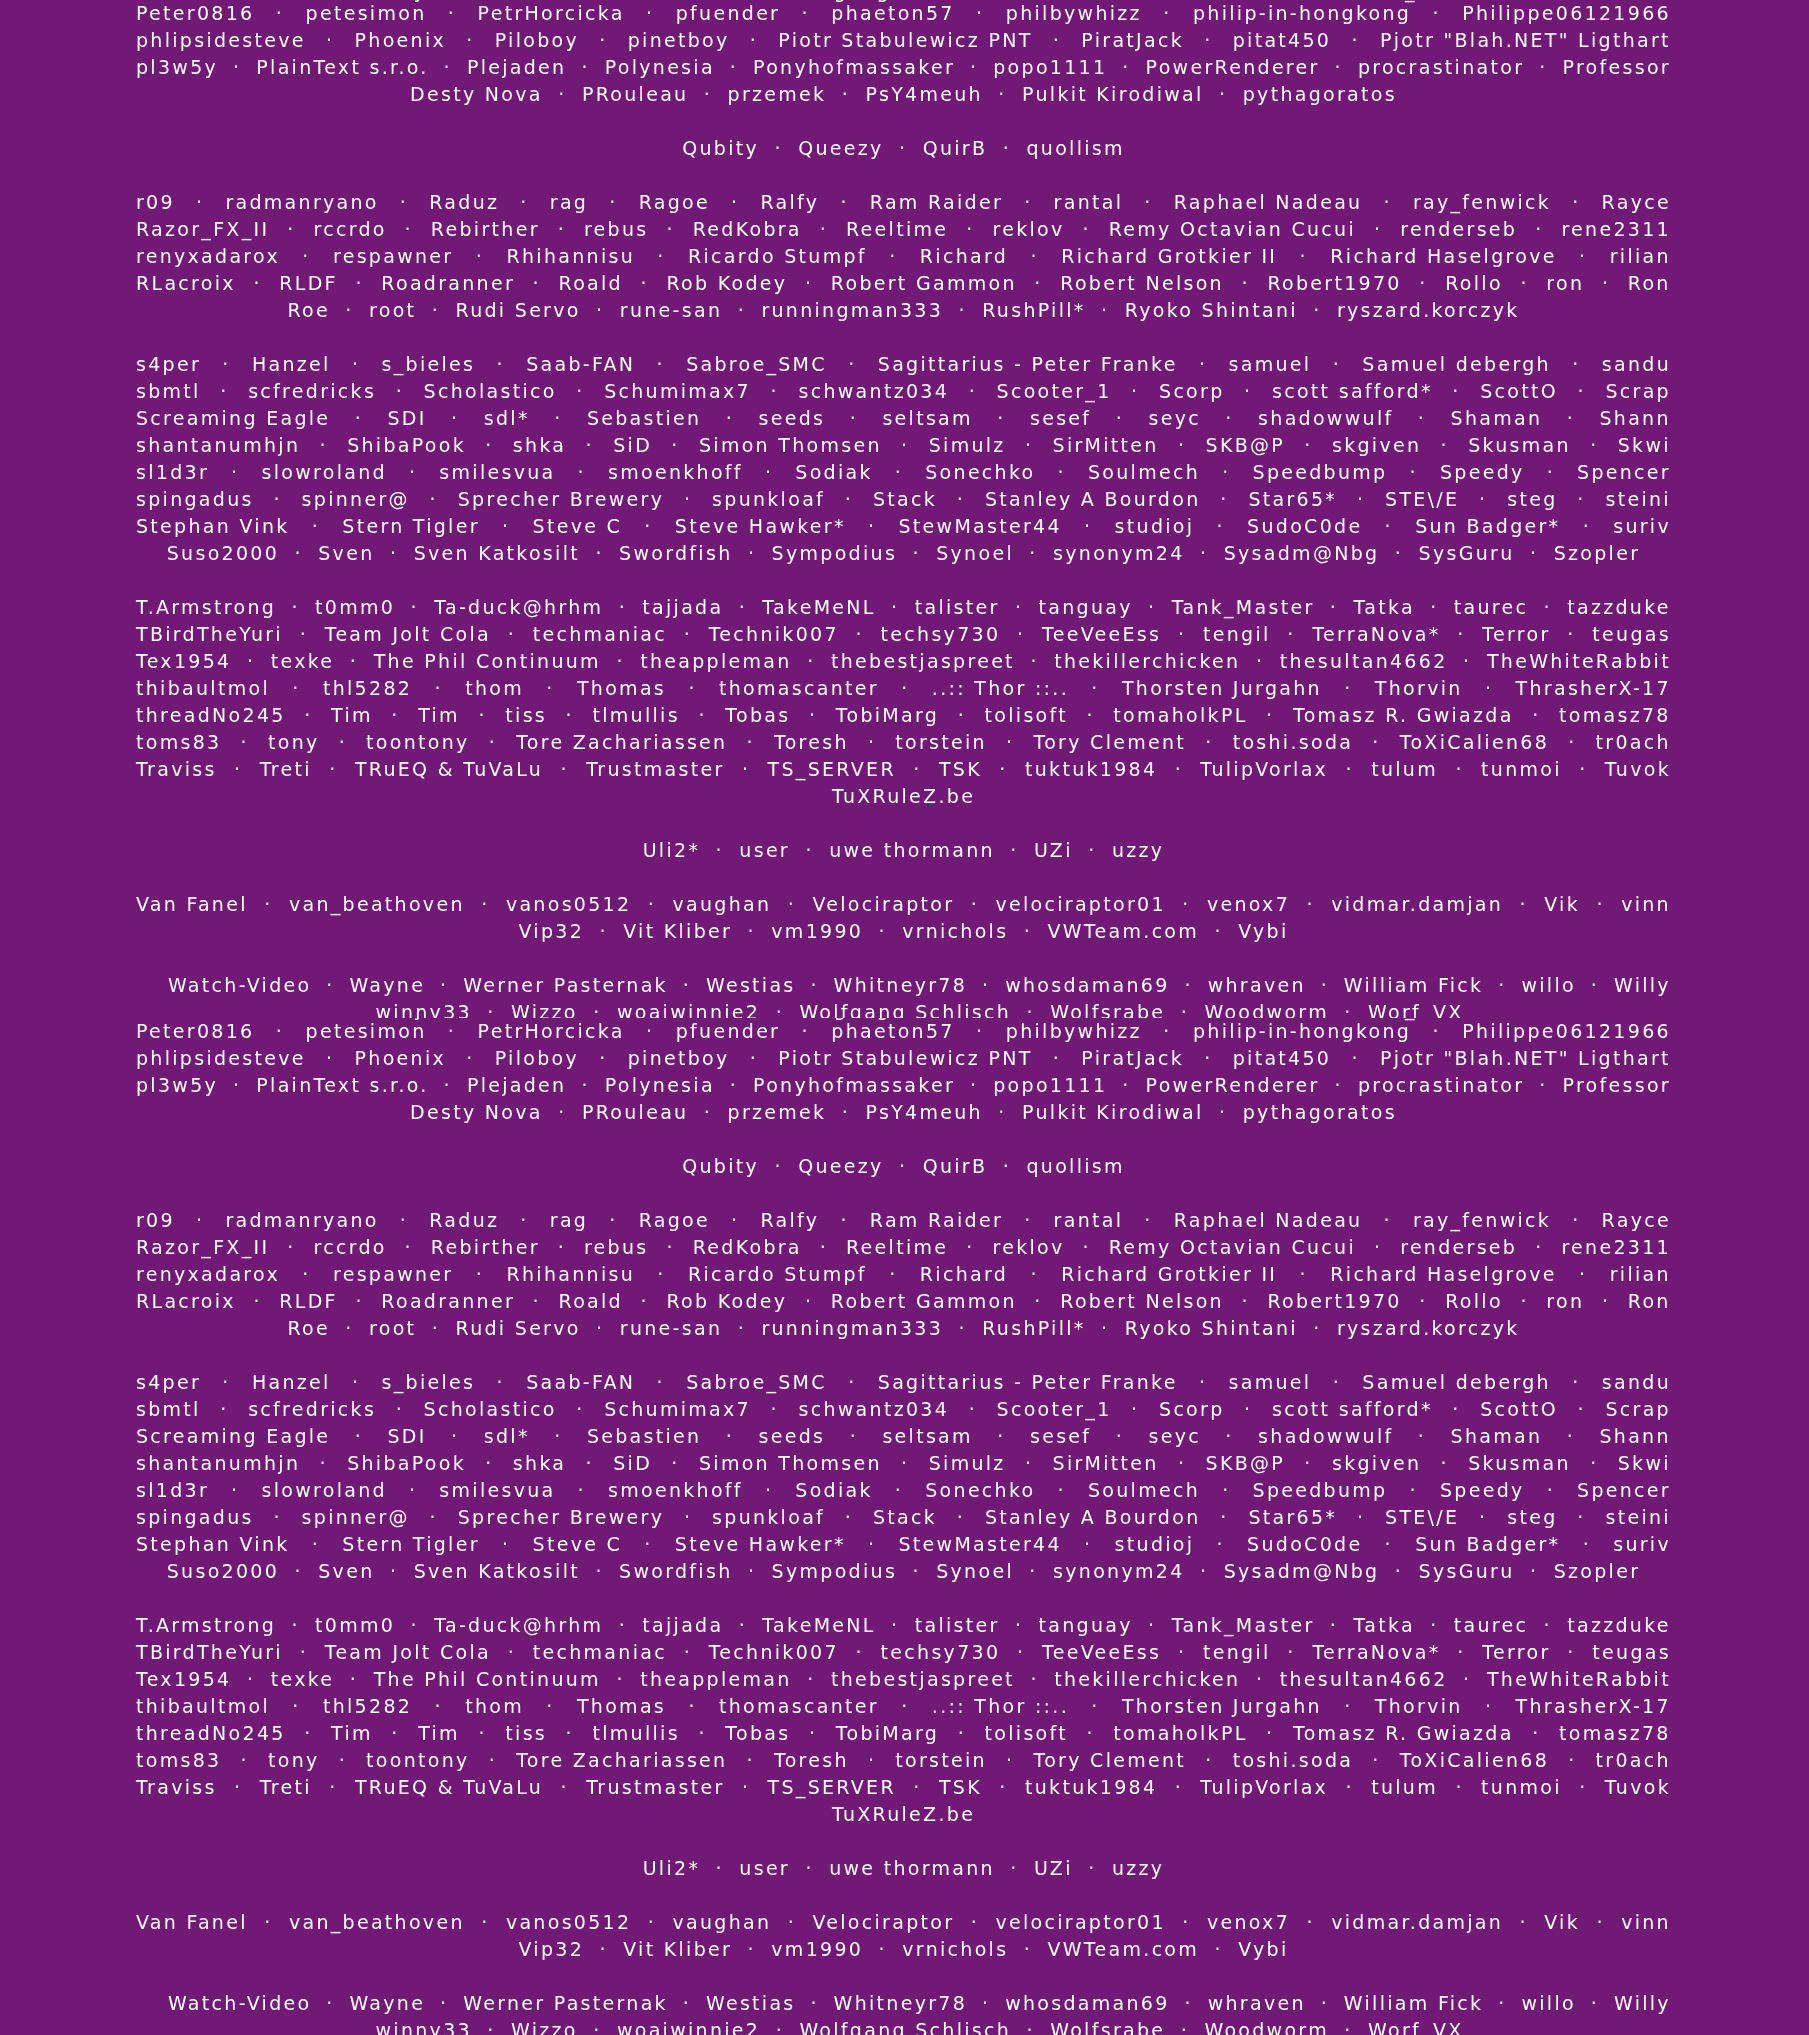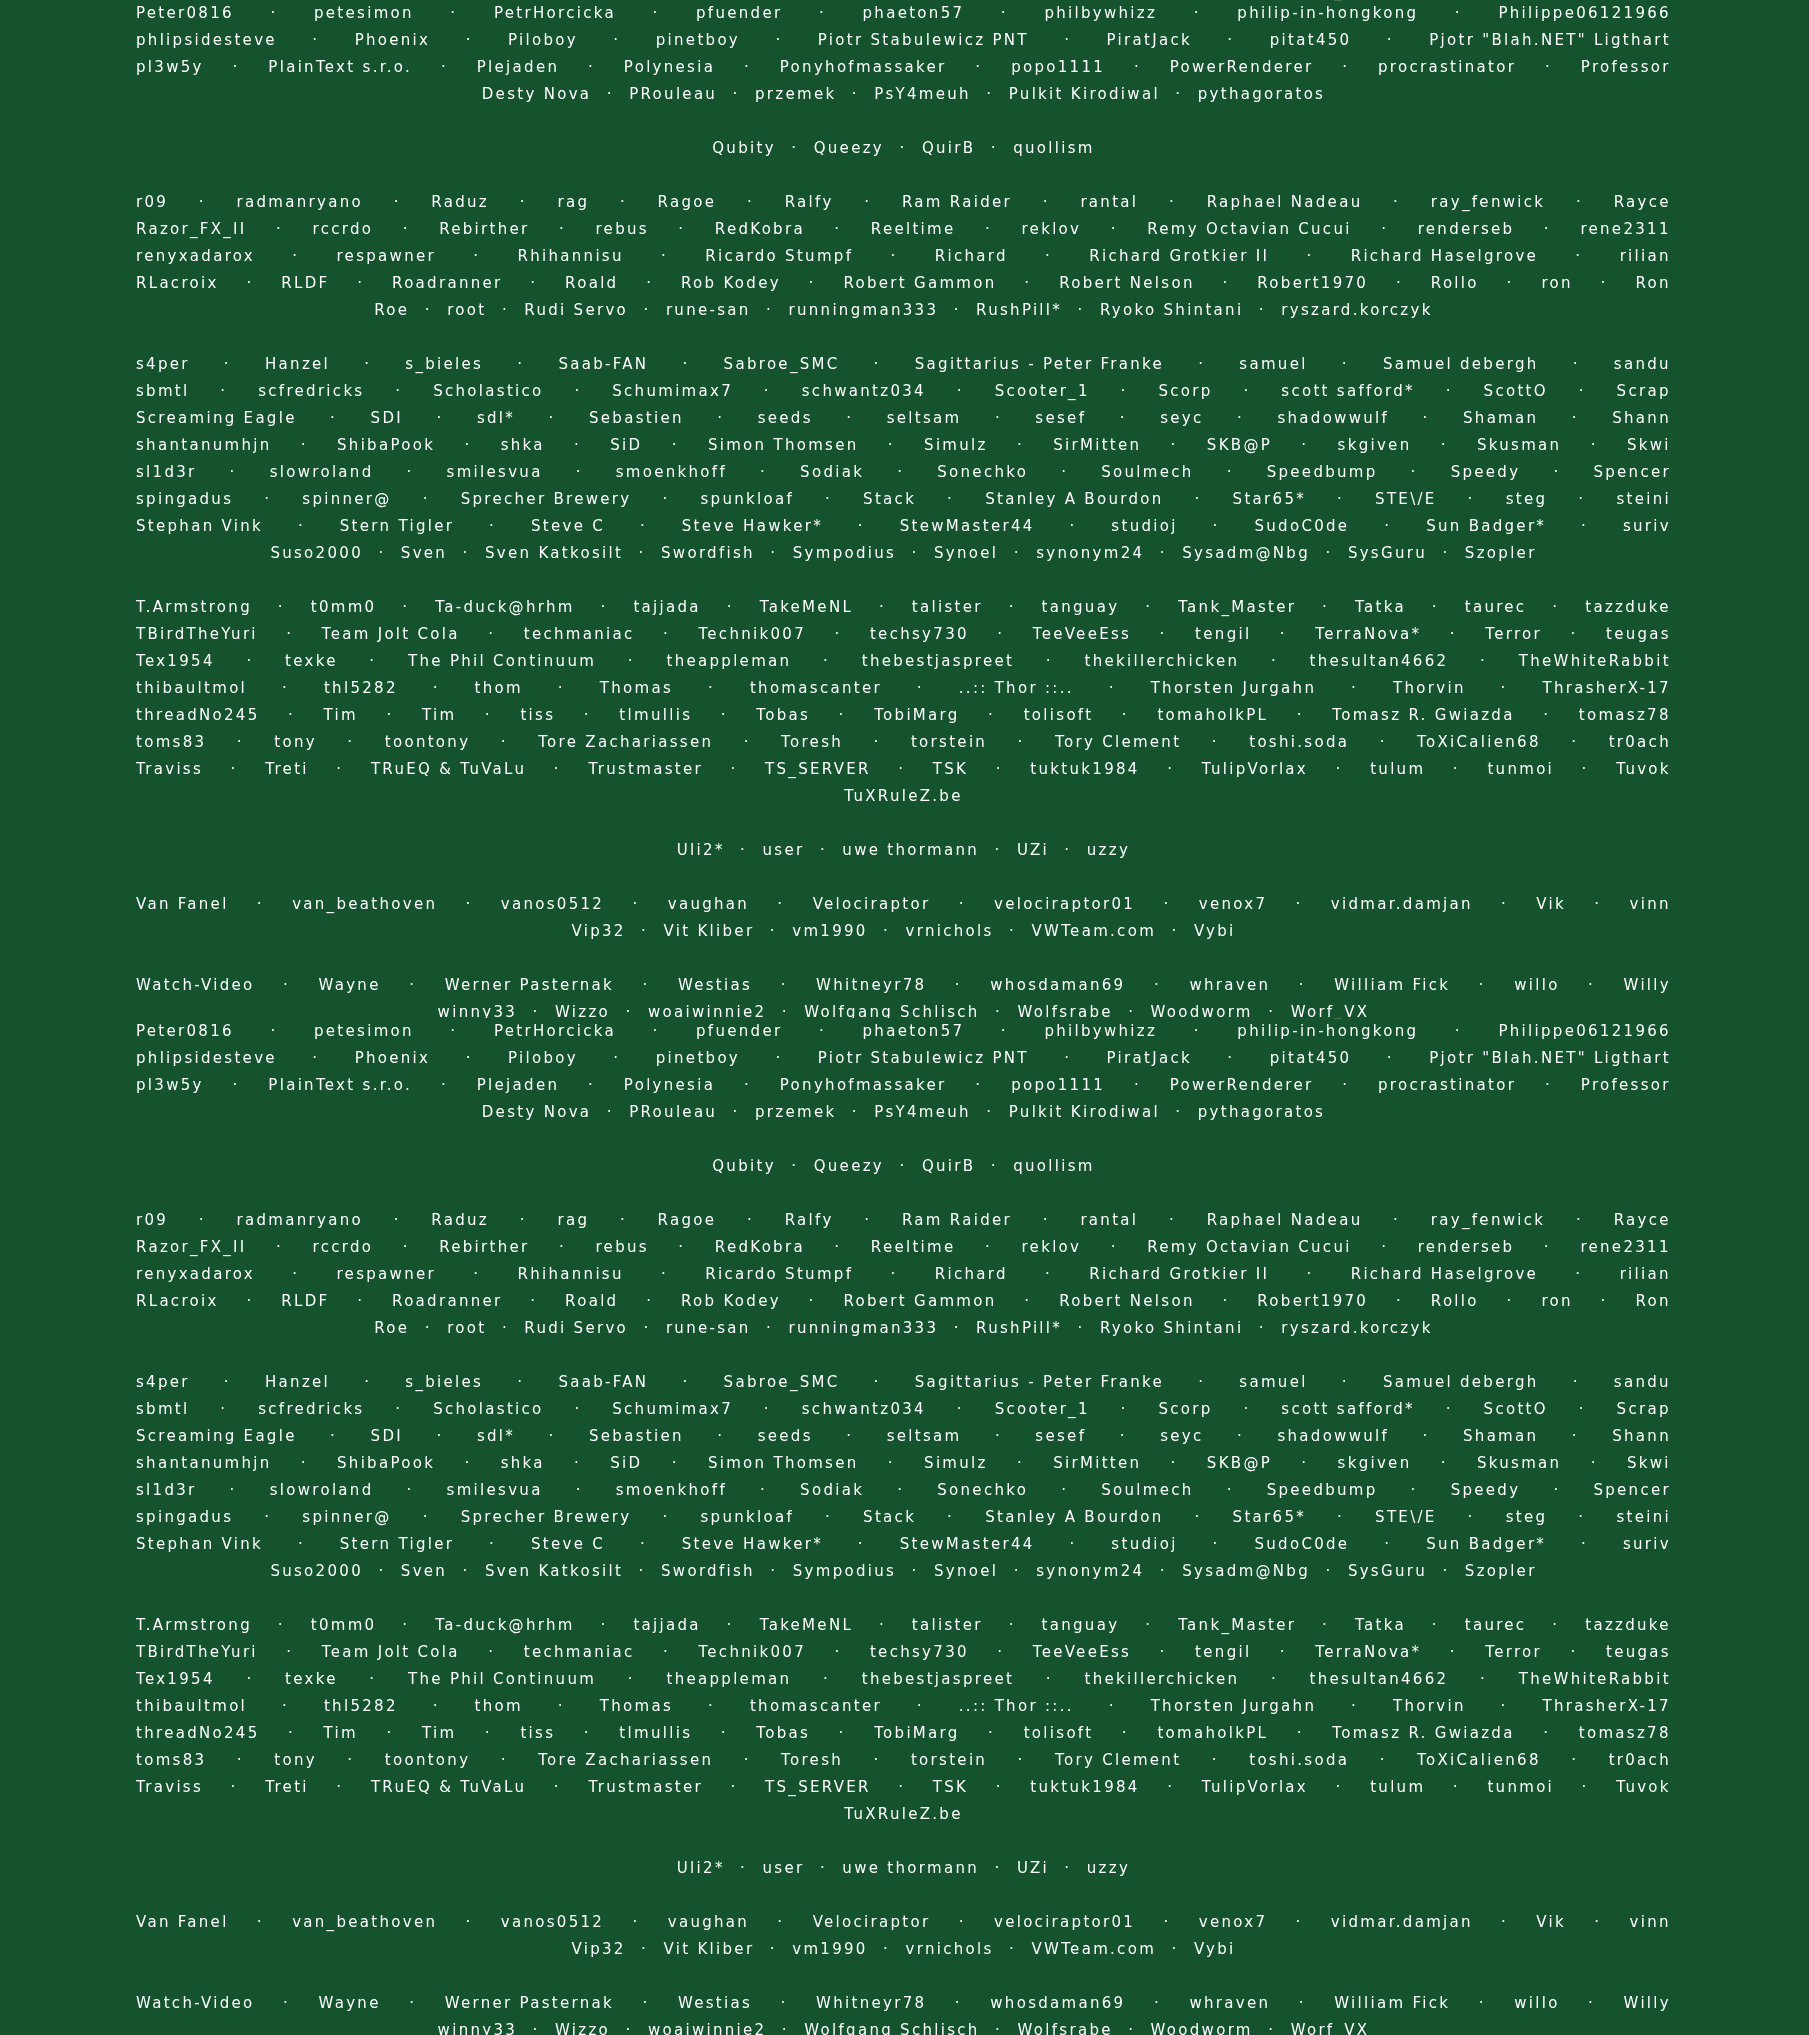--- a/index.html
+++ b/index.html
@@ -4,35 +4,35 @@
 <style>
   html, body {
     margin: 0; padding: 0;
     width: 1809px; height: 2035px;
     background: #000000;
     overflow: hidden;
   }
   #credits-page {
     position: relative;
     width: 1809px; height: 2035px;
-    background: #14532d;
+    background: #701a75;
     color: #ffffff;
     font-family: "DejaVu Sans", "Liberation Sans", sans-serif;
-    font-size: 15px;
+    font-size: 19px;
     font-weight: 400;
     letter-spacing: 2.3px;
   }
   .viewport {
     position: relative;
     height: 1018px;
     overflow: hidden;
   }
   .content { padding: 0 138px 0 136px; }
   .para { margin-bottom: 27px; }
-  .para:last-child { margin-bottom: 0; }
+  .para:last-child { margin-bottom: 0; margin-left: 32px; }
   .line {
     display: flex;
     height: 27px;
     line-height: 27px;
     white-space: pre;
   }
   .line.justify { justify-content: space-between; }
   .line.plain   { justify-content: center; }
   .name, .sep { flex: 0 0 auto; }
   .plain .sep { margin: 0 15.4px; }

